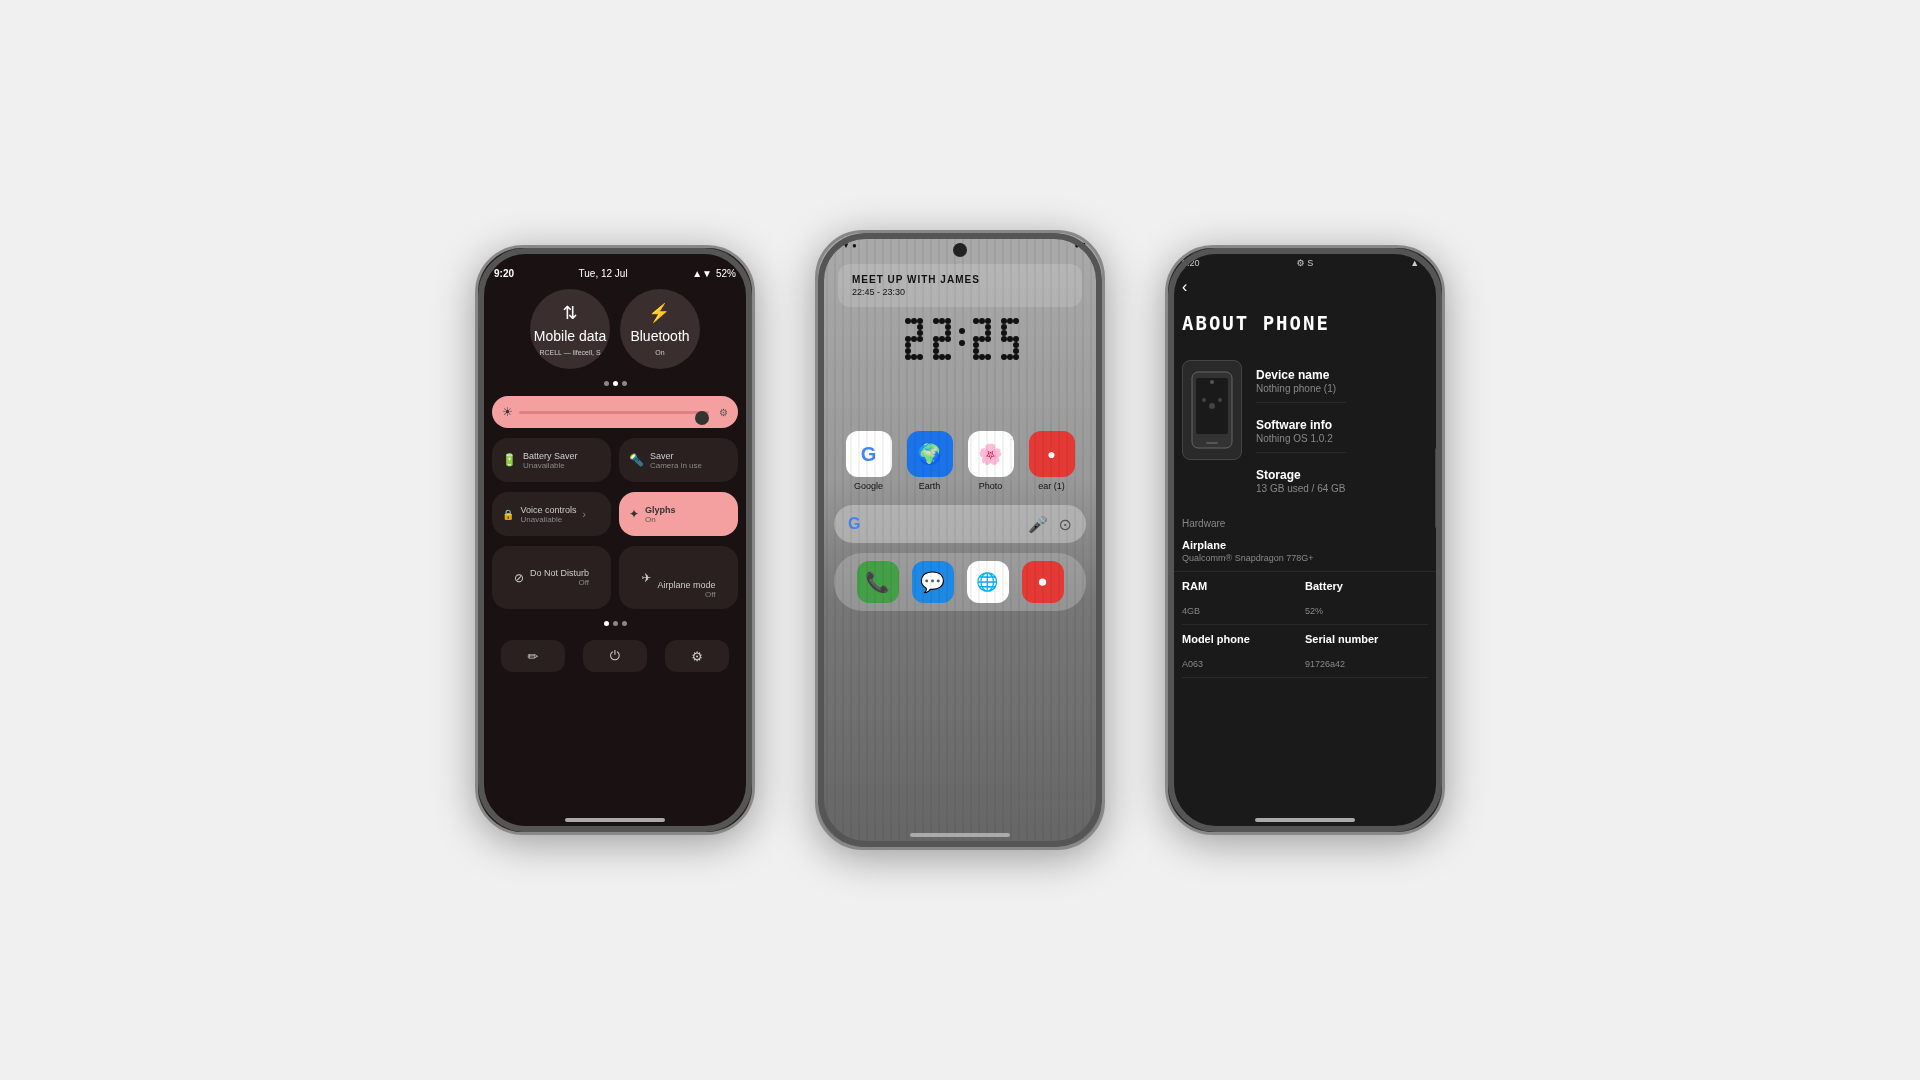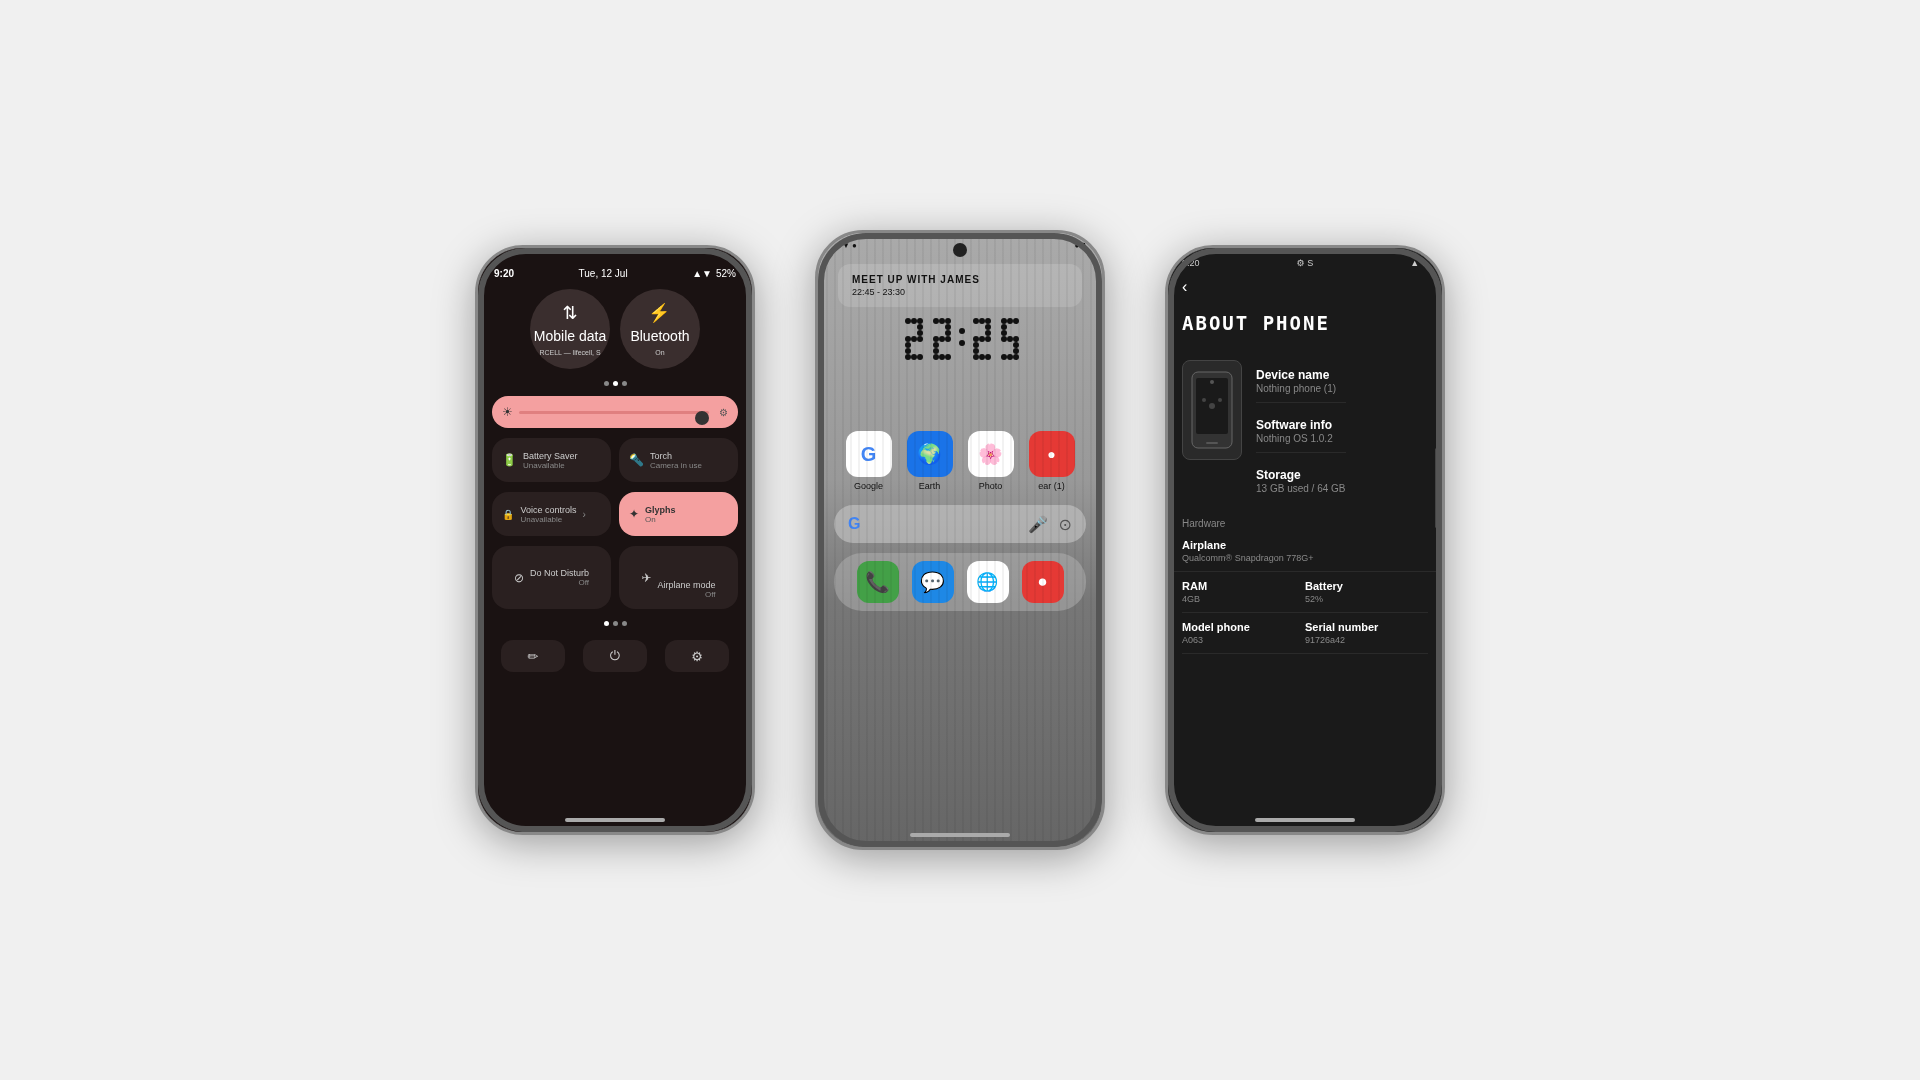--- a/index.html
+++ b/index.html
@@ -396,21 +396,21 @@
       display: grid;
       grid-template-columns: 1fr 1fr;
       padding: 0 14px;
       gap: 0;
     }
     .about-spec {
       padding: 8px 0;
       border-bottom: 1px solid #2a2a2a;
     }
     .about-spec-label { font-size: 11px; font-weight: 600; color: #fff; }
-    .about-spec-value { font-size: 9px; color: #888; margin-top: 2px; }
+    .about-spec-value { font-size: 9px; color: #888; margin-top: 14px; }
 
     .about-wide-spec {
       padding: 8px 14px;
       border-bottom: 1px solid #2a2a2a;
     }
     .about-wide-spec-label { font-size: 11px; font-weight: 600; color: #fff; }
     .about-wide-spec-value { font-size: 9px; color: #888; margin-top: 2px; }
 
     
     .ribs-overlay {
@@ -472,21 +472,21 @@
       <div class="qs-tile-pill">
         <span class="pill-icon">🔋</span>
         <div class="pill-text">
           <span class="pill-label">Battery Saver</span>
           <span class="pill-sub">Unavailable</span>
         </div>
       </div>
       <div class="qs-tile-pill">
         <span class="pill-icon">🔦</span>
         <div class="pill-text">
-          <span class="pill-label">Torch</span>
+          <span class="pill-label">Saver</span>
           <span class="pill-sub">Camera in use</span>
         </div>
       </div>
     </div>
 
     <div class="qs-row3">
       <div class="qs-voice-control">
         <span class="pill-icon">🔒</span>
         <div style="display:flex;flex-direction:column;">
           <span class="pill-label">Voice controls</span>

